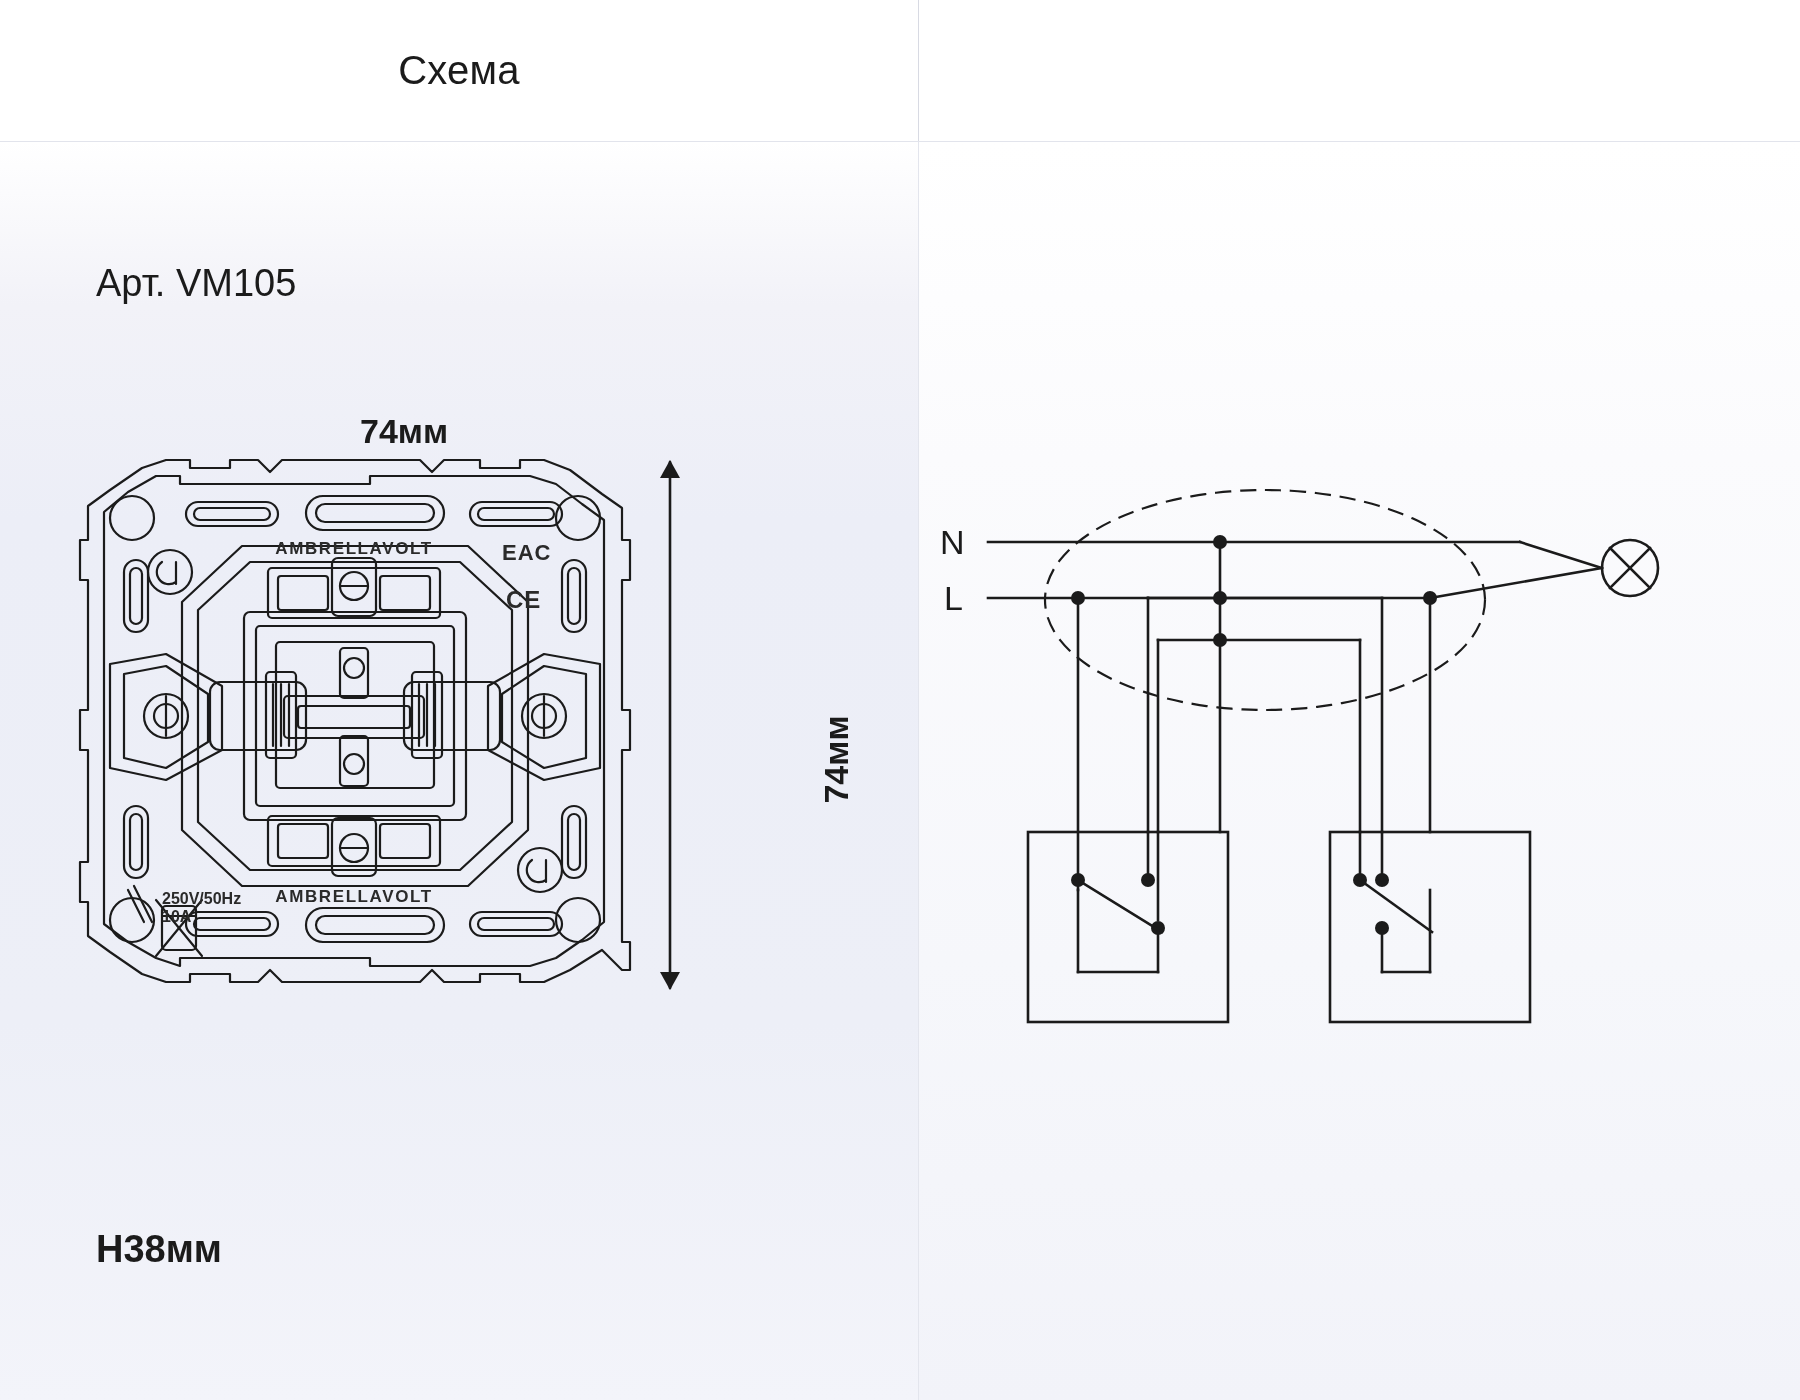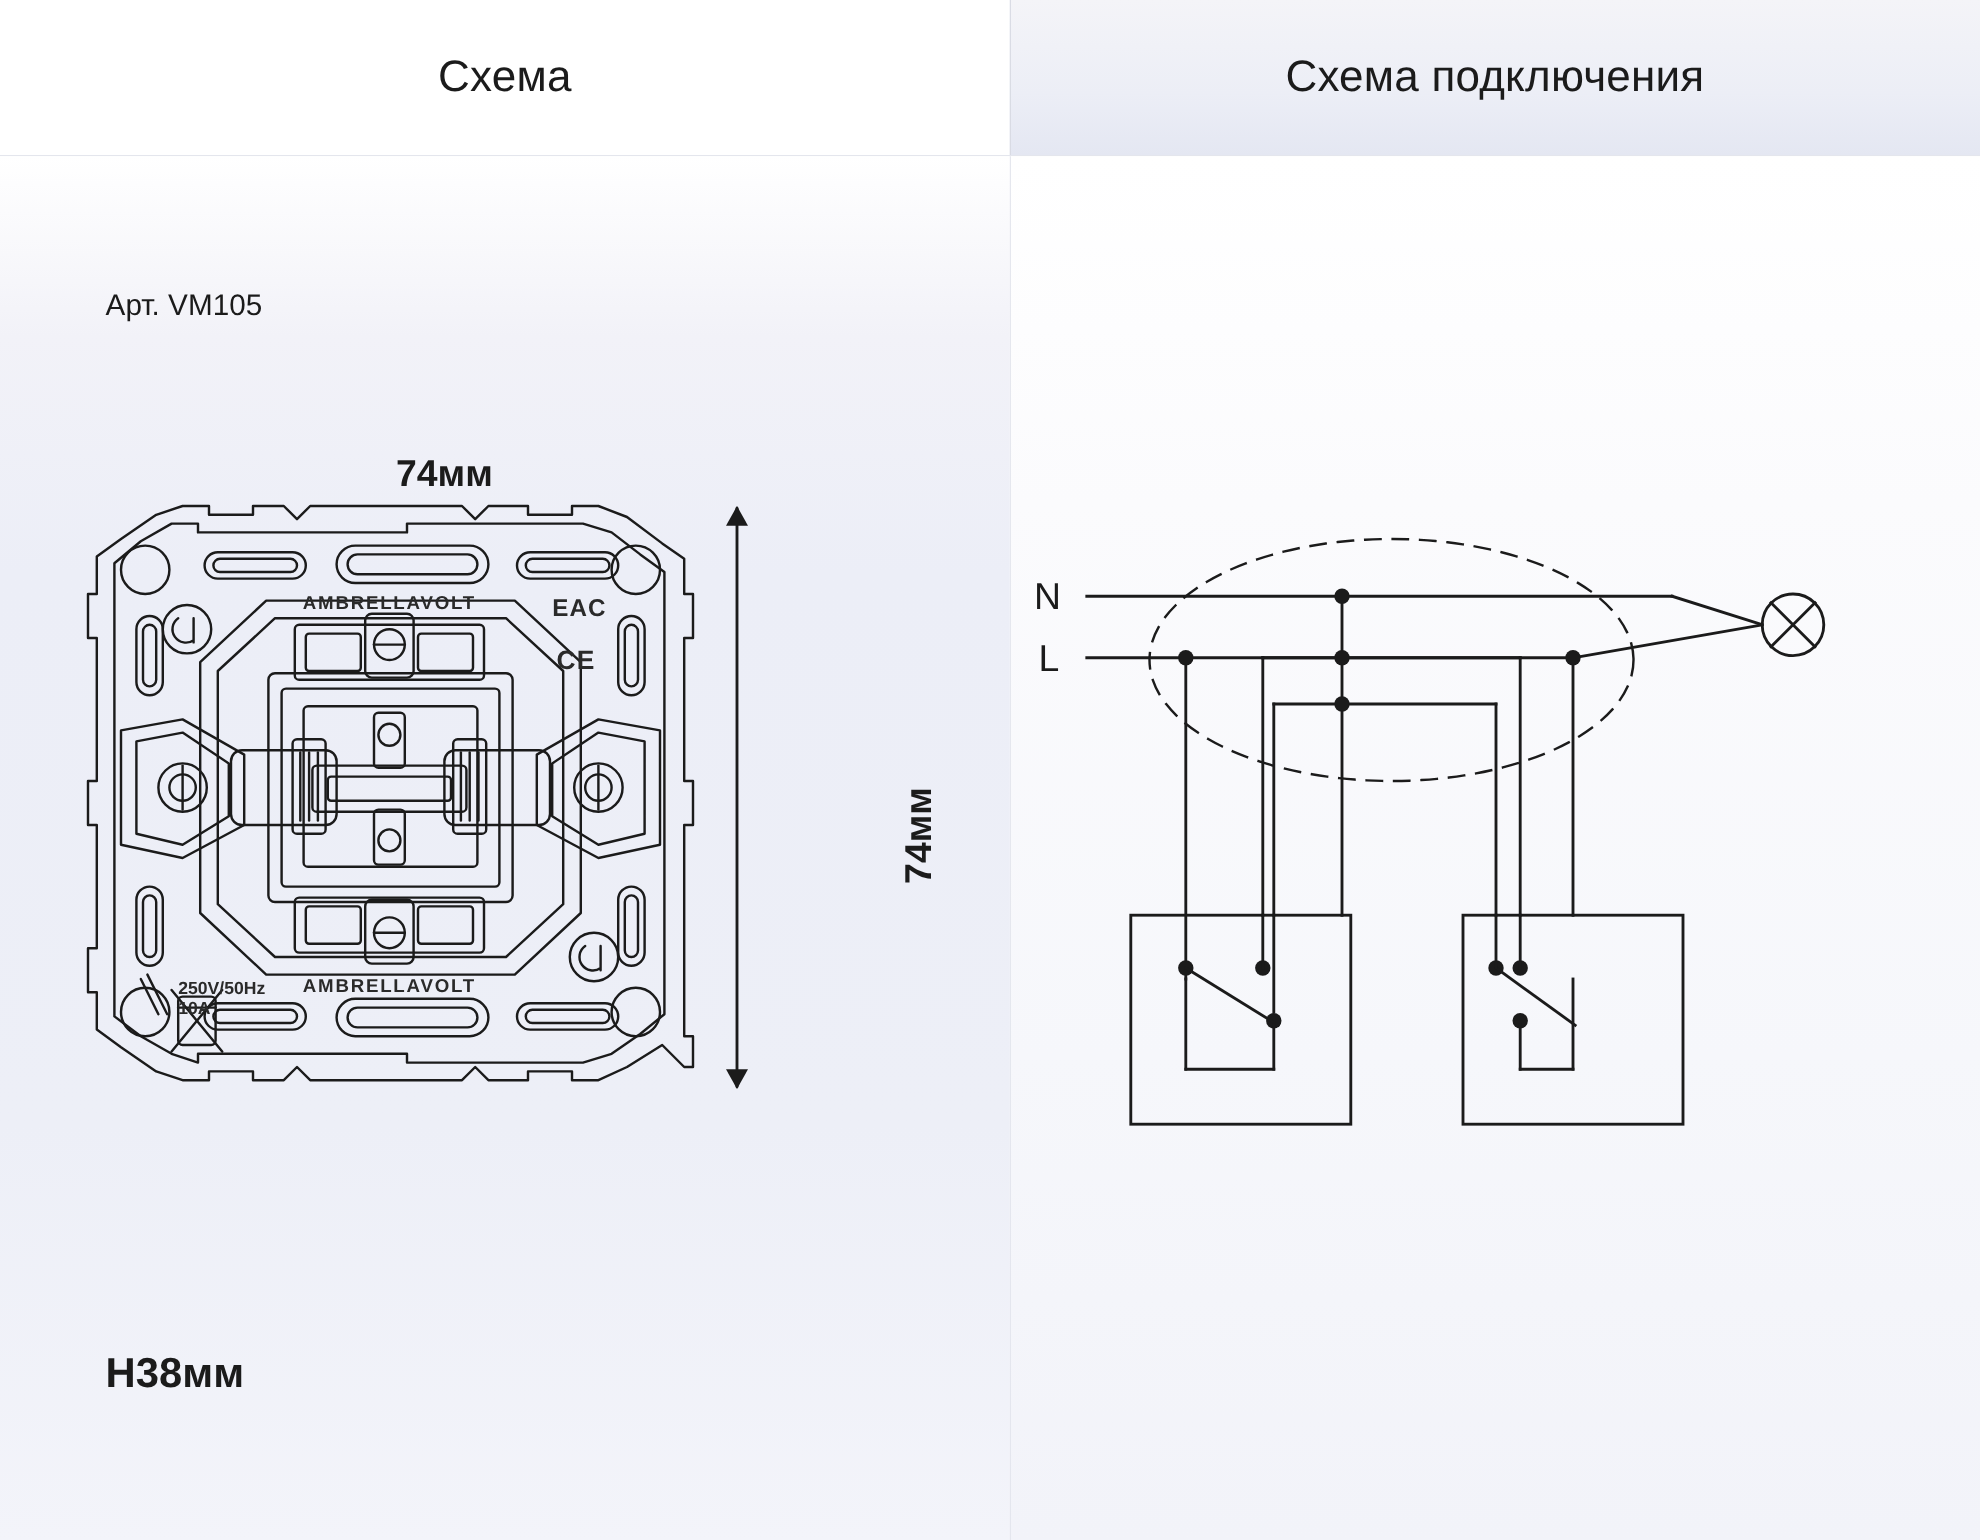--- a/index.html
+++ b/index.html
@@ -91,21 +91,21 @@
     width: 1px;
     height: 1258px;
     background: #e3e5ed;
   }
 
   
   .art-label {
     position: absolute;
     top: 262px;
     left: 96px;
-    font-size: 27px;
+    font-size: 38px;
     font-weight: 400;
     color: #1b1b1b;
     text-align: right;
   }
   .height-label {
     position: absolute;
     top: 1228px;
     left: 96px;
     font-size: 38px;
     font-weight: 700;
@@ -154,23 +154,20 @@
   }
 </style>
 </head>
 <body>
 
 <div class="page">
 
   <div class="header">
     <div class="header-cell left">
       <span class="header-title">Схема</span>
-    </div>
-    <div class="header-cell right">
-      <span class="header-title">Схема подключения</span>
     </div>
   </div>
   <div class="header-divider"></div>
   <div class="header-bottom-line"></div>
 
   <div class="panel-left"></div>
 
   <div class="art-label">Арт. VM105</div>
   <div class="height-label">H38мм</div>
   <div class="dim-top-label">74мм</div>

